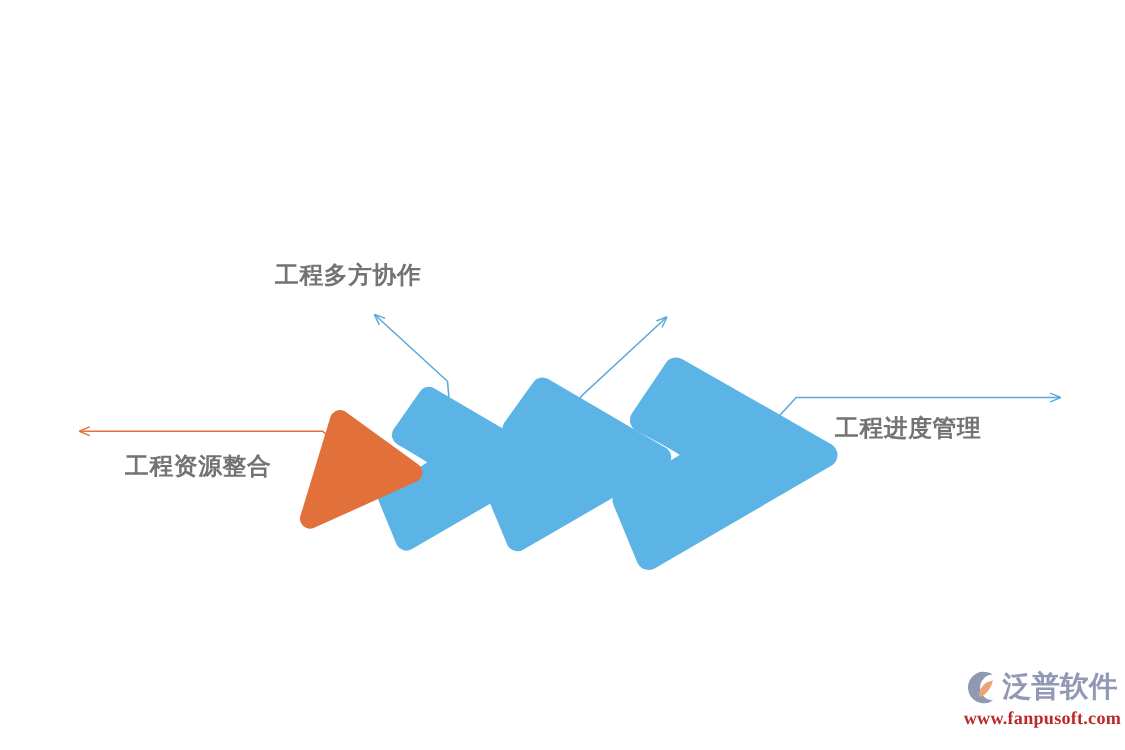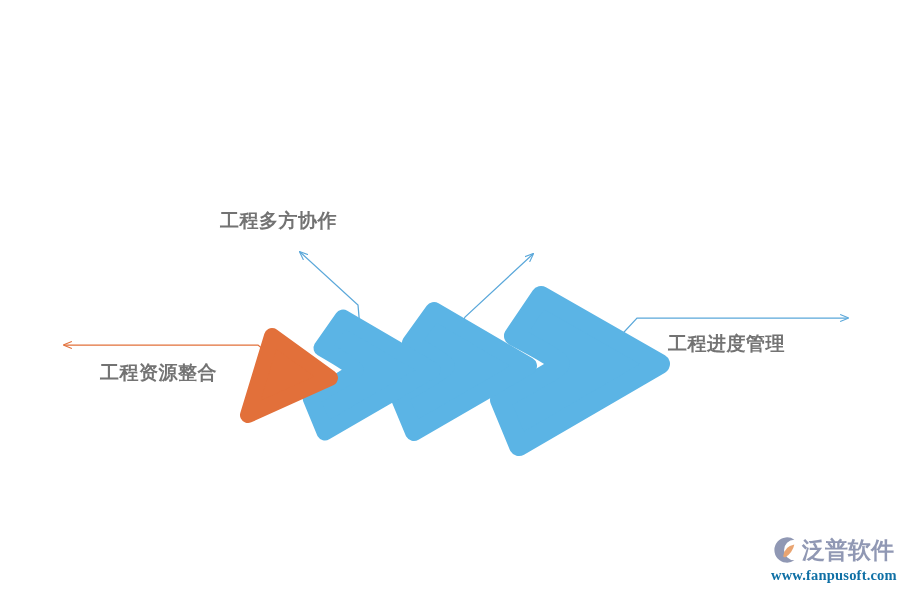--- a/index.html
+++ b/index.html
@@ -66,21 +66,21 @@
     font-weight: bold;
     color: #8b93b0;
     margin-left: 2px;
     line-height: 1;
     white-space: nowrap;
   }
   #logo-url {
     font-family: "Liberation Serif", "DejaVu Serif", serif;
     font-size: 14.5px;
     font-weight: bold;
-    color: #0369a1;
+    color: #b91c1c;
     margin-top: 1px;
     margin-left: 1px;
     letter-spacing: 0.2px;
     white-space: nowrap;
   }
 </style>
 </head>
 <body>
 
 <div id="stage">

